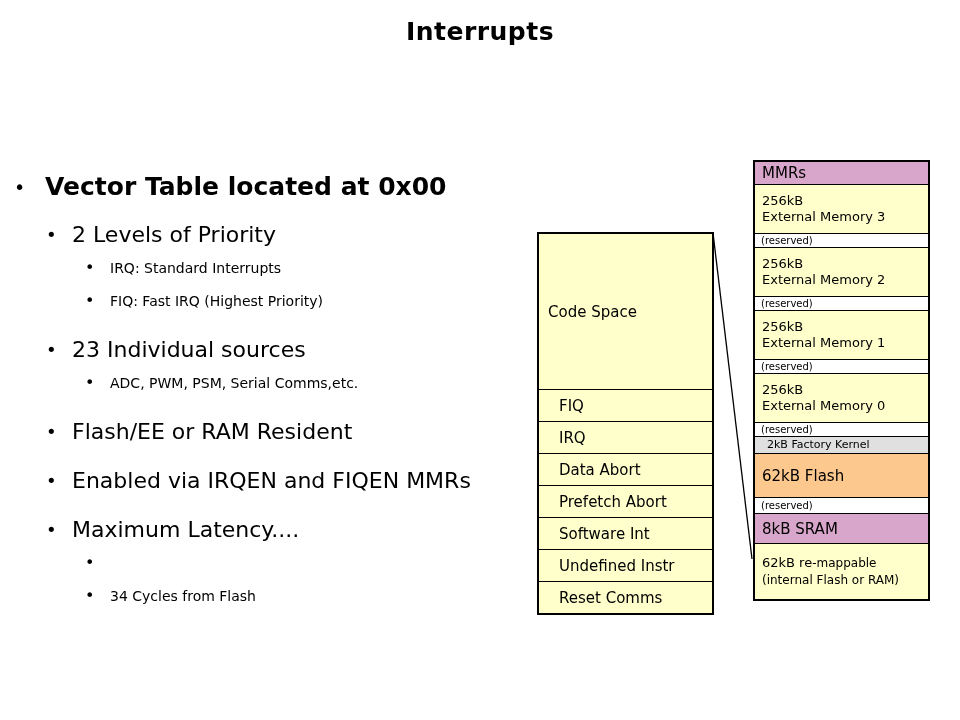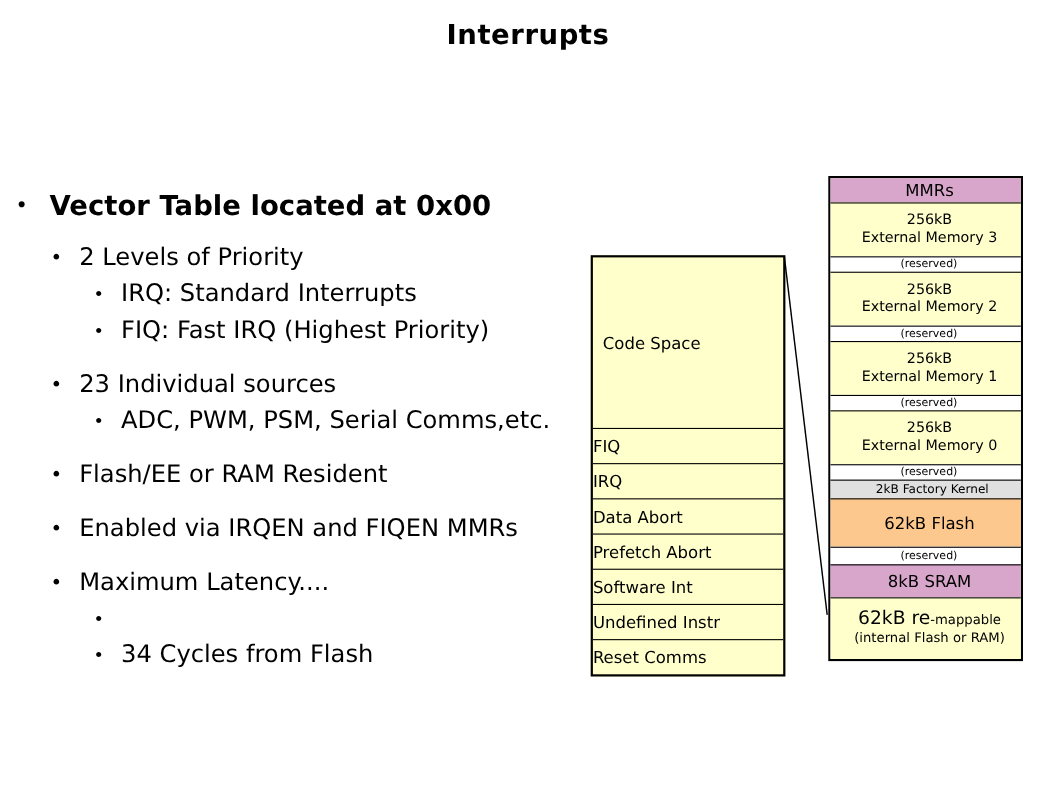--- a/index.html
+++ b/index.html
@@ -19,58 +19,57 @@
     font-size:25px; font-weight:bold;
     letter-spacing:0.5px;
   }
 
   
   .bullets { position:absolute; left:14px; top:172px; width:520px; }
   .line { display:flex; align-items:flex-end; }
   .dot::before { content:"\2022"; }
   .l1 { font-size:25px; font-weight:bold; line-height:30px; margin-bottom:10px; }
   .l2 { font-size:22px; line-height:32px; margin-left:32px; margin-top:17px; }
-  .l3 { font-size:22px; line-height:32px; margin-left:71px; margin-top:1px; }
+  .l3 { font-size:14px; line-height:32px; margin-left:71px; margin-top:1px; }
   .l1 .dot { width:31px; font-size:19px; font-weight:normal; }
   .l2 .dot { width:26px; font-size:18px; }
   .l3 .dot { width:25px; font-size:16px; }
 
   
   .vt {
     position:absolute; left:537px; top:232px; width:173px;
     border:2px solid #000;
     background:#FFFFCC;
     font-size:15px;
   }
   .vt-code { height:155px; display:flex; align-items:center; padding-left:9px; }
-  .vt-row  { height:31px; border-top:1px solid #000; display:flex; align-items:center; padding-left:0; }
+  .vt-row  { height:31px; border-top:1px solid #000; display:flex; align-items:center; padding-left:20px; }
 
   
   .mm {
     position:absolute; left:753px; top:160px; width:173px;
     border:2px solid #000;
     background:#fff;
-    text-align:center;
   }
   .mm-row {
     box-sizing:border-box;
     border-top:1px solid #000;
     display:flex; flex-direction:column; justify-content:center;
     padding-left:7px;
   }
   .mm-row:first-child { border-top:none; }
   .mm-mmrs   { height:22px; background:#D7A6CA; font-size:15px; }
   .mm-mem    { height:49px; background:#FFFFCC; font-size:13px; line-height:16px; }
   .mm-res    { height:14px; background:#FFFFFF; font-size:10px; line-height:11px; padding-left:6px; }
   .mm-res-b  { height:16px; }
   .mm-kernel { height:17px; background:#E0E0E0; font-size:11px; line-height:12px; padding-left:12px; }
   .mm-flash  { height:44px; background:#FCC88E; font-size:15px; }
   .mm-sram   { height:30px; background:#D7A6CA; font-size:15px; }
   .mm-remap  { height:56px; background:#FFFFCC; font-size:12px; line-height:17px; }
-  .mm-remap .big   { font-size:17px; }
+  .mm-remap .big   { font-size:13px; }
   .mm-remap .small { font-size:12px; }
   .mline { display:block; }
 
   .connector { position:absolute; left:0; top:0; pointer-events:none; }
 </style>
 </head>
 <body>
 
 <div class="title">Interrupts</div>
 

